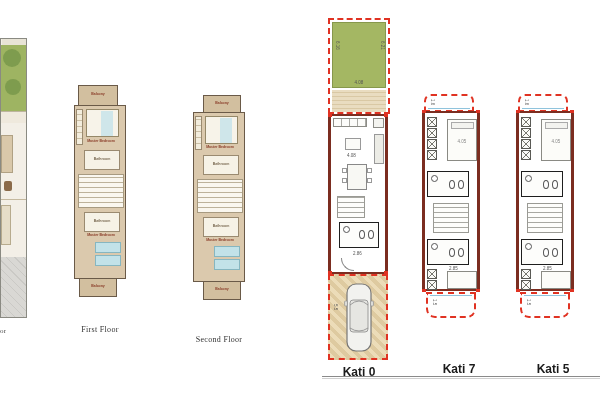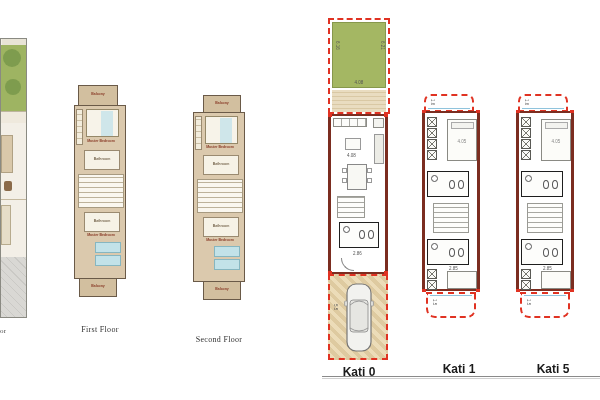--- a/index.html
+++ b/index.html
@@ -187,21 +187,21 @@
     <div class="a xbox" style="left:2px;top:167px;"></div>
     <div class="a rmark" style="left:-3px;top:-3px;"></div>
     <div class="a rmark" style="right:-3px;top:-3px;"></div>
     <div class="a rmark" style="left:-3px;bottom:-3px;"></div>
     <div class="a rmark" style="right:-3px;bottom:-3px;"></div>
   </div>
   <div class="a dashred" style="left:4px;top:198px;width:50px;height:26px;border-radius:0 0 9px 9px;background:#fefefe;">
     <div class="a blueline" style="left:2px;right:2px;top:1px;"></div>
     <div class="a vdim" style="left:3px;top:5px;">1.5</div>
   </div>
-  <div class="a kati-label" style="left:8px;top:268px;width:58px;">Kati 1</div>
+  <div class="a kati-label" style="left:8px;top:268px;width:58px;">Kati 7</div>
 </div>
 
 <div class="a" style="left:516px;top:94px;width:72px;height:292px;">
   <div class="a dashred" style="left:2px;top:0;width:50px;height:18px;border-radius:7px 7px 0 0;background:#fefefe;">
     <div class="a blueline" style="left:2px;right:2px;bottom:1px;"></div>
     <div class="a vdim" style="left:3px;top:3px;">1.6</div>
   </div>
   <div class="a redwall" style="left:0;top:17px;width:58px;height:180px;">
     <div class="a xbox" style="left:2px;top:4px;"></div>
     <div class="a xbox" style="left:2px;top:15px;"></div>

